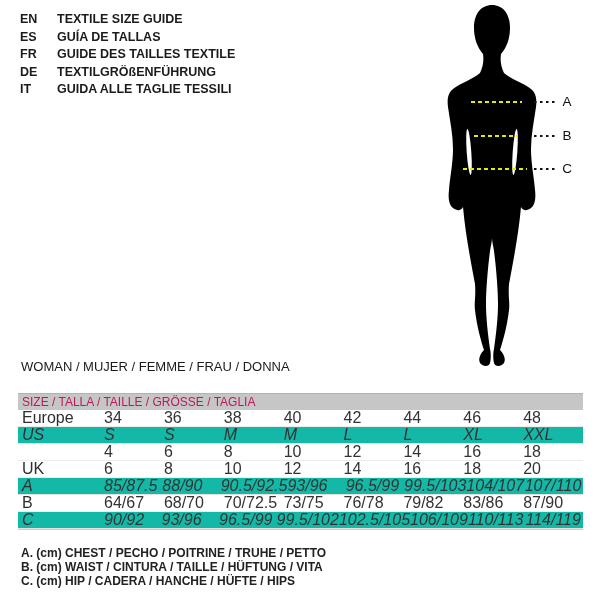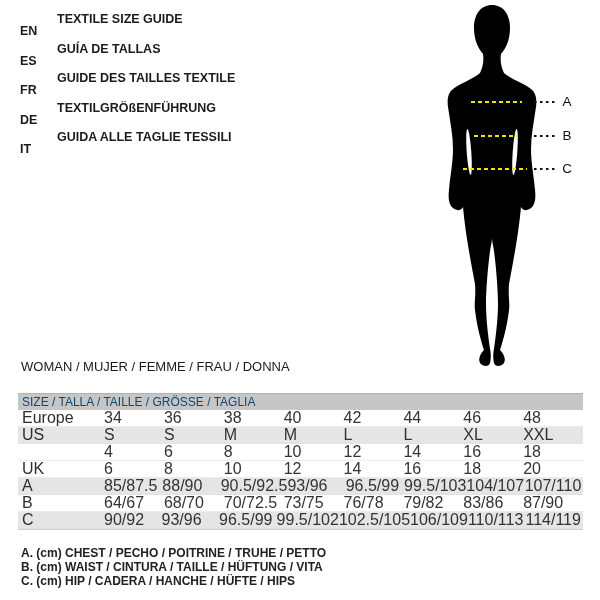--- a/index.html
+++ b/index.html
@@ -3,36 +3,36 @@
 <meta charset="utf-8">
 <style>
   html,body{margin:0;padding:0;}
   body{
     width:600px;height:600px;position:relative;background:#ffffff;
     font-family:"Liberation Sans", sans-serif;color:#1b1b1b;overflow:hidden;
   }
   
   .lang-block{position:absolute;left:20px;top:11px;}
   .lang-row{display:flex;line-height:17.5px;font-size:12.5px;font-weight:bold;letter-spacing:0px;}
-  .lang-code{width:37px;flex:0 0 37px;margin-top:12px;}
+  .lang-code{width:37px;flex:0 0 37px;}
   .lang-label{white-space:nowrap;}
   
   .figure-wrap{position:absolute;left:430px;top:0;width:155px;height:375px;}
   .measure-label{position:absolute;width:18px;text-align:center;font-size:13.5px;color:#111;}
   .label-a{left:558px;top:94px;}
   .label-b{left:558px;top:128px;}
   .label-c{left:558px;top:161px;}
   
   .section-title{position:absolute;left:21px;top:359px;font-size:13px;font-weight:normal;white-space:nowrap;}
   
   .size-table{position:absolute;left:18px;top:393px;width:565px;border-bottom:1px solid #cfcfcf;}
   .t-header{height:16px;line-height:16px;background:#c6c6c6;border-top:1px solid #b2b2b2;
-    font-size:12px;color:#0c4a6e;padding-left:4px;white-space:nowrap;}
+    font-size:12px;color:#be185d;padding-left:4px;white-space:nowrap;}
   .t-row{display:flex;height:16px;line-height:16px;font-size:16px;color:#333;border-bottom:1px solid #ececec;}
-  .t-row.striped{background:#e5e5e5;border-bottom:1px solid #e2e2e2;}
+  .t-row.striped{background:#14b8a6;border-bottom:1px solid #e2e2e2;font-style:italic;}
   .r-label{flex:0 0 82px;padding-left:4px;color:#2e2e2e;}
   .cell{flex:1 1 0;white-space:nowrap;}
   
   .legend{position:absolute;left:21px;top:546px;}
   .legend-row{font-size:12px;font-weight:bold;line-height:14.2px;white-space:nowrap;color:#222;}
 </style>
 </head>
 <body>
 
 <div class="lang-block">

